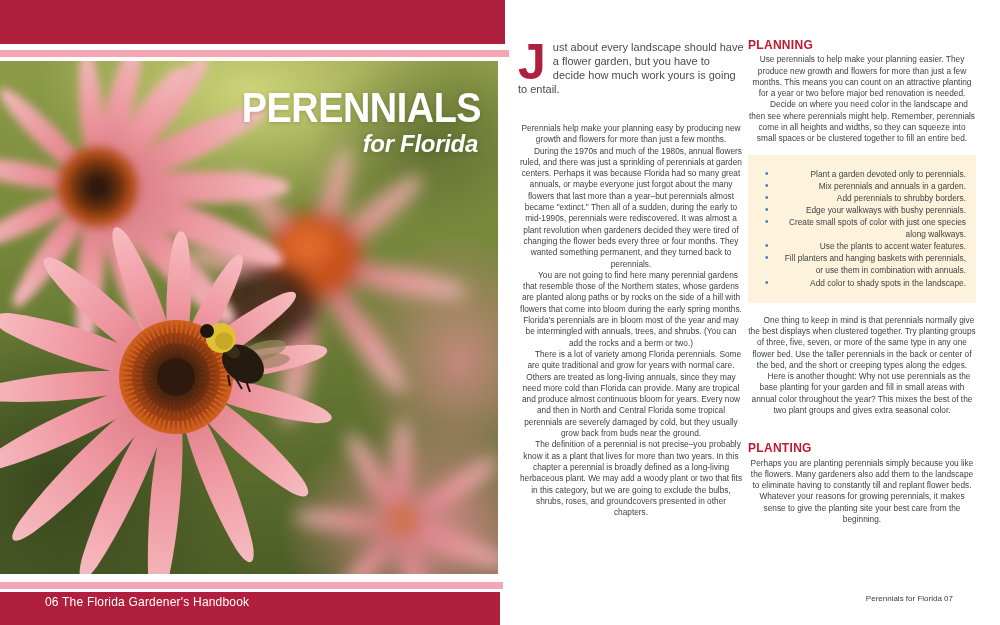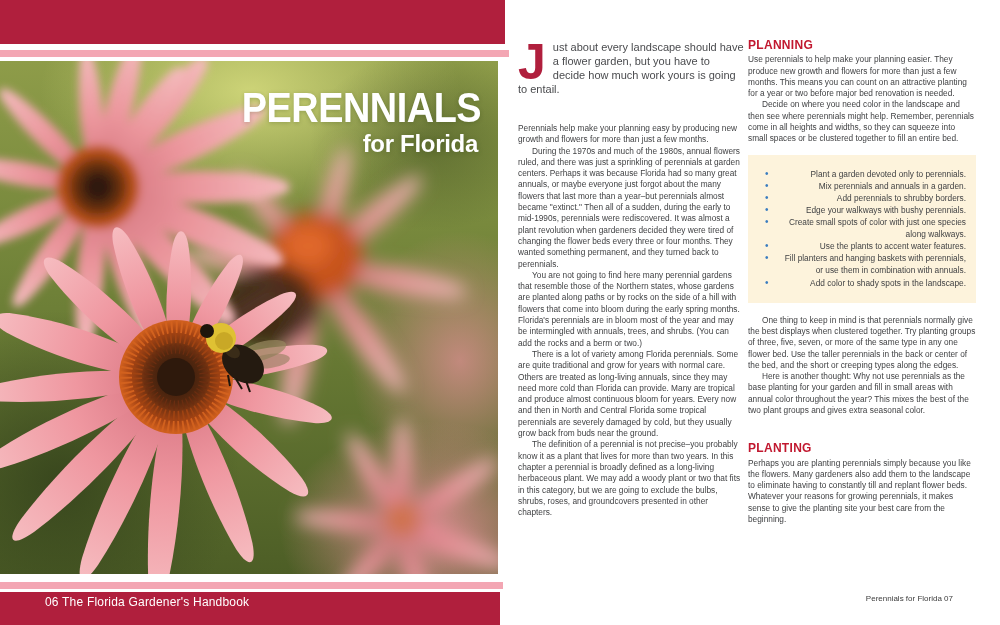--- a/index.html
+++ b/index.html
@@ -17,39 +17,40 @@
   .photo-title{
     position:absolute;right:17px;top:22px;color:var(--title_white,#fff);
     font-size:43px;font-weight:bold;letter-spacing:-0.5px;white-space:nowrap;
     transform:scaleX(0.88);transform-origin:100% 0;
     text-shadow:0 1px 5px rgba(40,60,10,0.25);
   }
   .photo-subtitle{
     position:absolute;right:20px;top:69px;color:var(--title_white,#fff);
     font-size:24px;font-weight:bold;letter-spacing:-0.3px;
     text-shadow:0 1px 5px rgba(40,60,10,0.25);
+    font-style:italic;
   }
   .stripe-bottom{position:absolute;left:0;top:582px;width:503px;height:7px;background:var(--pink_stripe,#f3a6b3);}
   .band-bottom{position:absolute;left:0;top:592px;width:500px;height:33px;background:var(--crimson,#b01f3d);}
   .footer-left{
     position:absolute;left:45px;top:595px;color:#ffffff;
     font-size:12px;letter-spacing:0.2px;
   }
   
   .col{position:absolute;top:40px;}
   .col1{left:518px;width:226px;}
   .col2{left:748px;width:228px;}
   .intro{font-size:11px;line-height:14px;color:var(--intro_text,#4a4b4e);}
   .dropcap{
     float:left;font-size:50px;line-height:38px;font-weight:bold;
     color:var(--crimson,#b01f3d);margin:3px 7px 0 0;
   }
   .body-copy{font-size:8.3px;line-height:11.3px;color:var(--body_text,#414244);}
   .col1 .body-copy{margin-top:27px;}
-  .body-copy p{margin:0;text-indent:14px;}
+  .body-copy p{margin:0;text-indent:14px;text-align:center;}
   .body-copy p.no-indent{text-indent:0;}
   .section-heading{
     color:var(--heading_red,#c1182f);font-size:12px;font-weight:bold;
     letter-spacing:0.3px;margin:0 0 3px 0;
   }
   .tip-box{
     background:var(--cream_box,#fdf3dc);
     margin:10px 0 12px 0;padding:13px 10px 14px 12px;
   }
   .tip-box p{margin:0;text-indent:0;line-height:12.1px;}

